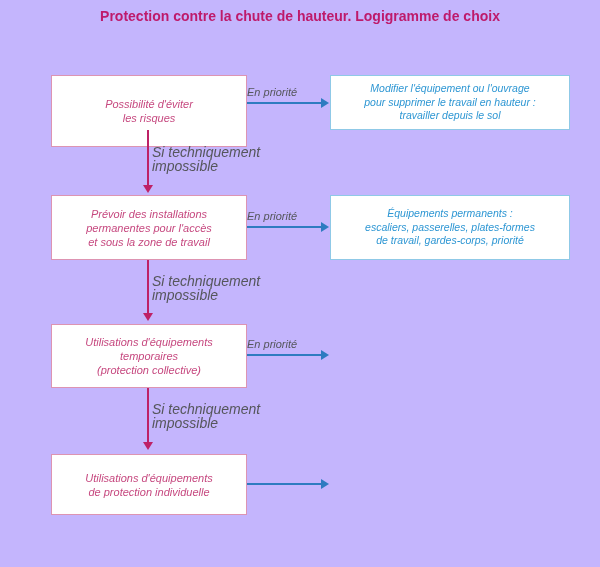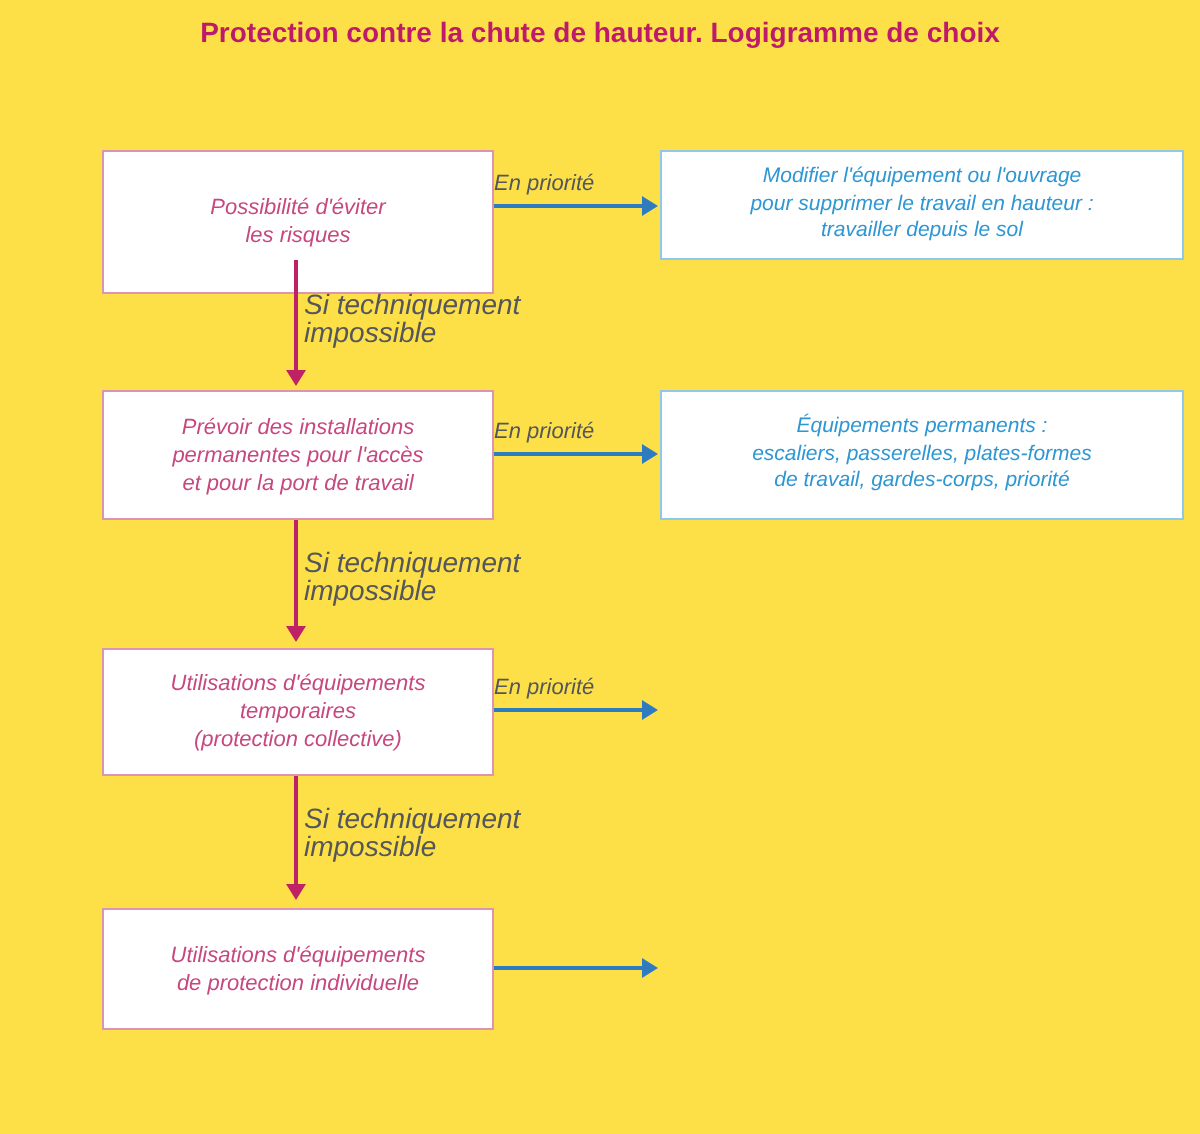--- a/index.html
+++ b/index.html
@@ -5,21 +5,21 @@
   html, body {
     margin: 0;
     padding: 0;
     background: #ffffff;
     font-family: "Liberation Sans", sans-serif;
   }
   .canvas {
     position: relative;
     width: 600px;
     height: 567px;
-    background: #fde047;
+    background: #c4b5fd;
     overflow: hidden;
   }
   .title {
     position: absolute;
     top: 8px;
     left: 0;
     width: 600px;
     margin: 0;
     text-align: center;
     font-size: 14px;
@@ -41,21 +41,21 @@
   .pbox {
     left: 51px;
     width: 196px;
     border: 1px solid var(--pink-border, #DD94B2);
     color: var(--pink-text, #C6487F);
     font-size: 11px;
     line-height: 14px;
   }
   .bbox {
     left: 330px;
-    width: 262px;
+    width: 240px;
     border: 1px solid var(--blue-border, #8FC9E7);
     color: var(--blue-text, #2D96D3);
     font-size: 10.5px;
     line-height: 13.5px;
     padding: 12px 2px;
   }
   .pb1 { top: 75px;  height: 72px; }
   .pb2 { top: 195px; height: 65px; }
   .pb3 { top: 324px; height: 64px; }
   .pb4 { top: 454px; height: 61px; }
@@ -137,21 +137,21 @@
   <div class="fbox bbox bb1">Modifier l'équipement ou l'ouvrage
 pour supprimer le travail en hauteur :
 travailler depuis le sol</div>
 
   <div class="varrow va1"></div>
   <div class="vlabel vl1">Si techniquement
 impossible</div>
 
   <div class="fbox pbox pb2">Prévoir des installations
 permanentes pour l'accès
-et pour la port de travail</div>
+et sous la zone de travail</div>
   <div class="hlabel hl2">En priorité</div>
   <div class="harrow ha2"></div>
   <div class="fbox bbox bb2">Équipements permanents :
 escaliers, passerelles, plates-formes
 de travail, gardes-corps, priorité</div>
 
   <div class="varrow va2"></div>
   <div class="vlabel vl2">Si techniquement
 impossible</div>
 

